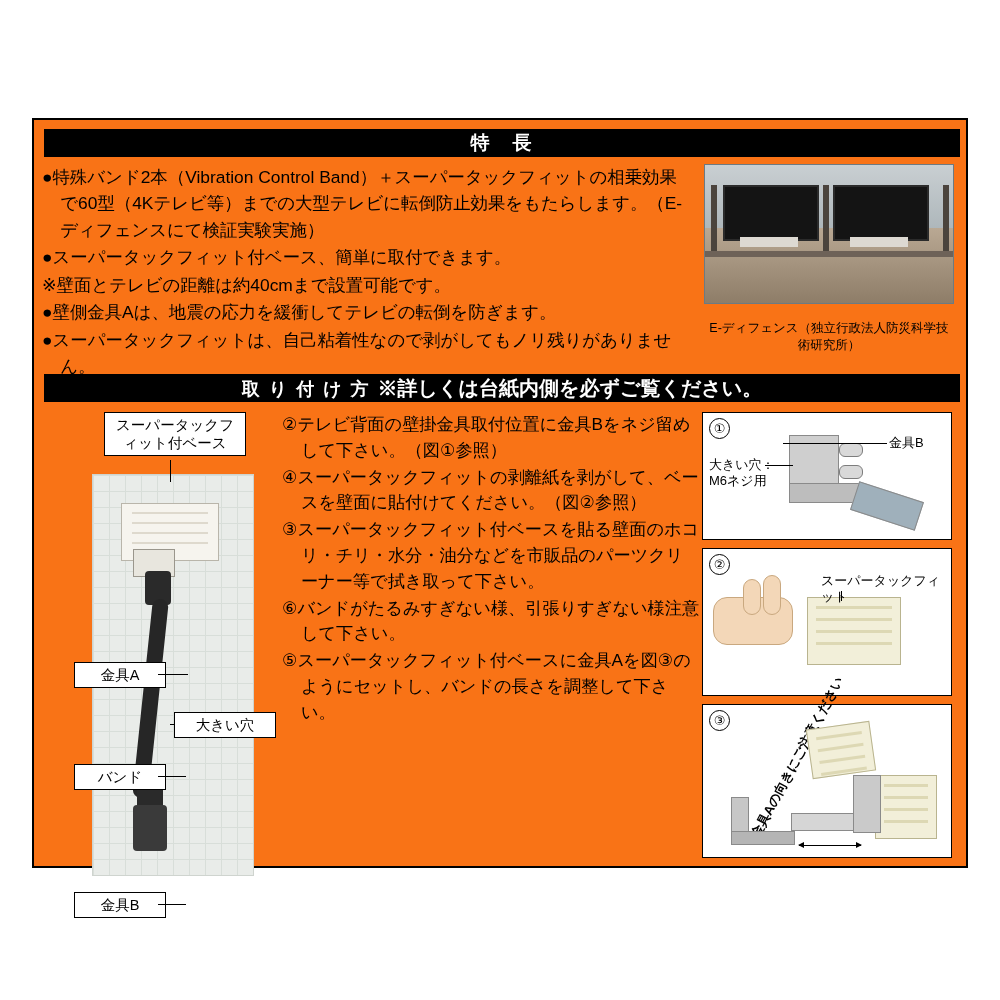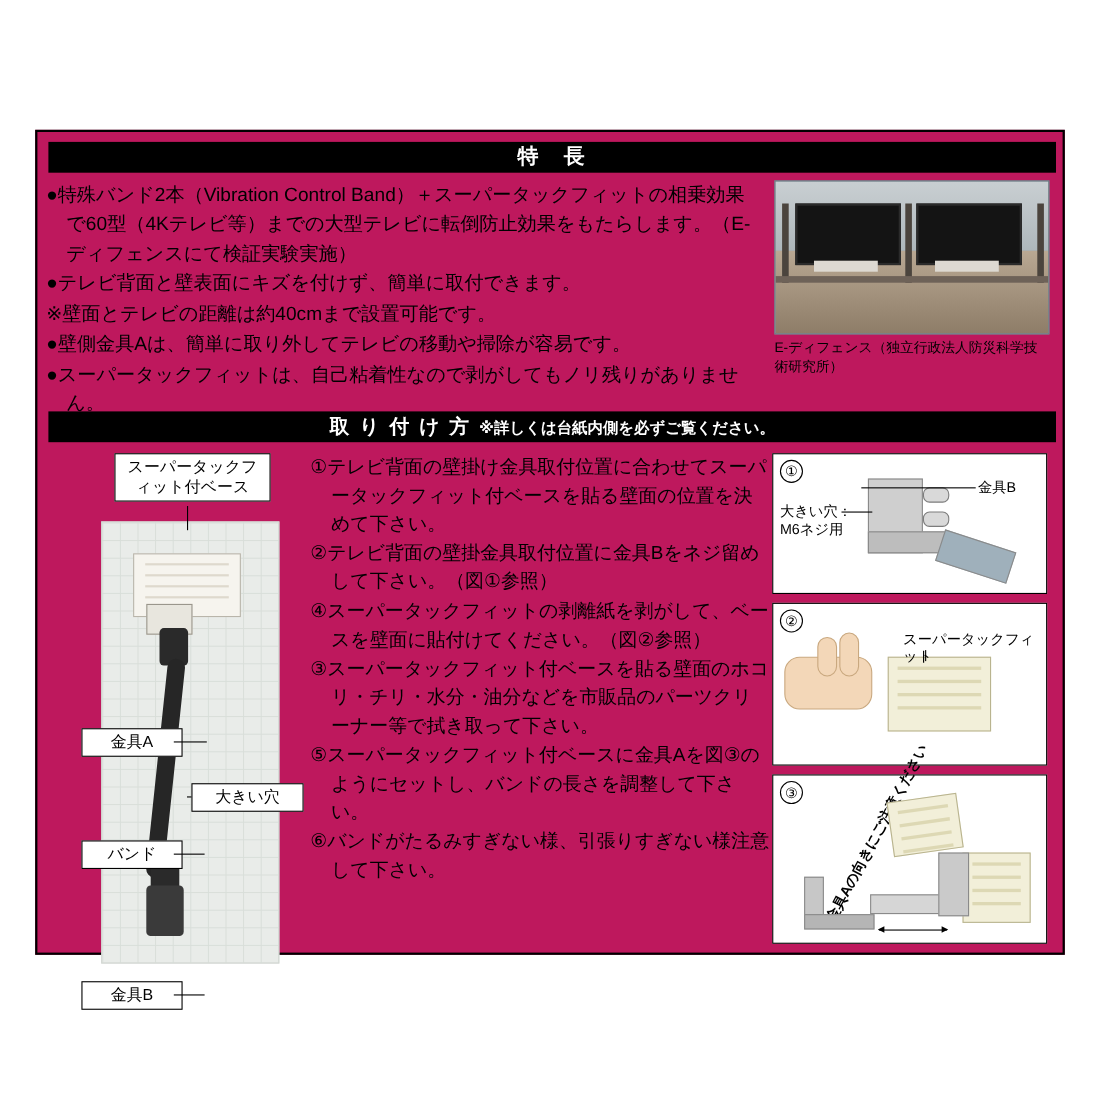--- a/index.html
+++ b/index.html
@@ -1,42 +1,42 @@
 <!DOCTYPE html>
 <html><head>
 <meta charset="utf-8">
 <style>
   html,body{margin:0;padding:0;background:#ffffff;}
   body{width:1000px;height:1000px;font-family:"Liberation Sans","DejaVu Sans",sans-serif;color:#000;}
   .page{position:relative;width:1000px;height:1000px;box-sizing:border-box;}
-  .sheet{position:absolute;left:32px;top:118px;width:936px;height:750px;border:2px solid #000;box-sizing:border-box;background:#be185d;}
+  .sheet{position:absolute;left:32px;top:118px;width:936px;height:750px;border:2px solid #000;box-sizing:border-box;background:#f97316;}
 
   
   .bar{background:#000;color:#fff;text-align:center;font-weight:bold;letter-spacing:2px;}
   .bar1{position:absolute;left:10px;top:9px;width:916px;height:28px;line-height:28px;font-size:19px;}
   .bar2{position:absolute;left:10px;top:254px;width:916px;height:28px;line-height:28px;font-size:18px;}
-  .bar2 .small{font-size:14px;letter-spacing:0;}
+  .bar2 .small{font-size:20px;letter-spacing:0;font-family:Liberation Serif, serif;}
 
   
   .features{position:absolute;left:8px;top:44px;width:650px;font-size:17.4px;line-height:1.52;}
   .features div{margin-bottom:1px;text-indent:-1.05em;padding-left:1.05em;}
   .photo{position:absolute;right:12px;top:44px;width:250px;}
   .photobox{width:250px;height:140px;background:#8d9aa2;position:relative;overflow:hidden;border:1px solid #6d7a82;box-sizing:border-box;}
   .pb-sky{position:absolute;left:0;top:0;width:100%;height:46%;background:linear-gradient(#c9cfd2,#aeb7bb);}
   .pb-floor{position:absolute;left:0;top:46%;width:100%;height:54%;background:linear-gradient(#b9a893,#8e7d68);}
   .tv{position:absolute;top:20px;width:92px;height:52px;background:#141414;border:2px solid #2b2b2b;}
   .tv.l{left:18px;}
   .tv.r{left:128px;}
   .stand{position:absolute;top:72px;width:58px;height:10px;background:#ddd9d2;}
   .stand.l{left:35px;}
   .stand.r{left:145px;}
   .rail{position:absolute;left:0;top:86px;width:100%;height:6px;background:#6e6258;}
   .post{position:absolute;top:20px;width:6px;height:72px;background:#4b443d;}
   .post.p1{left:6px;} .post.p2{left:118px;} .post.p3{left:238px;}
-  .photocap{margin-top:4px;font-size:12.5px;}
+  .photocap{margin-top:16px;font-size:12.5px;text-align:center;}
 
   
   .leftpanel{position:absolute;left:40px;top:292px;width:196px;}
   .lbl{background:#fff;border:1px solid #000;font-size:14.5px;text-align:center;padding:3px 4px;line-height:1.25;}
   .lbl-top{position:absolute;left:30px;top:0;width:132px;}
   .diagram{position:absolute;left:18px;top:62px;width:160px;height:400px;background:#e9ece9;border:1px solid #cfd4cf;
            background-image:linear-gradient(#d8ded9 1px,transparent 1px),linear-gradient(90deg,#d8ded9 1px,transparent 1px);
            background-size:16px 16px;}
   .base{position:absolute;left:28px;top:28px;width:96px;height:56px;background:#f6f4ee;border:1px solid #b9b5aa;}
   .base:after{content:"";position:absolute;left:10px;top:8px;width:76px;height:2px;background:#ded9cd;box-shadow:0 10px 0 #ded9cd,0 20px 0 #ded9cd,0 30px 0 #ded9cd;}
@@ -80,23 +80,23 @@
 </head>
 <body>
 
 <div class="page">
   <div class="sheet">
 
     <div class="bar bar1">特　長</div>
 
     <div class="features">
       <div>●特殊バンド2本（Vibration Control Band）＋スーパータックフィットの相乗効果で60型（4Kテレビ等）までの大型テレビに転倒防止効果をもたらします。（E-ディフェンスにて検証実験実施）</div>
-      <div>●テレビ背面と壁表面にキズを付けず、簡単に取付できます。</div>
+      <div>●スーパータックフィット付ベース、簡単に取付できます。</div>
       <div>※壁面とテレビの距離は約40cmまで設置可能です。</div>
-      <div>●壁側金具Aは、簡単に取り外してテレビの移動や掃除が容易です。</div>
+      <div>●壁側金具Aは、地震の応力を緩衝してテレビの転倒を防ぎます。</div>
       <div>●スーパータックフィットは、自己粘着性なので剥がしてもノリ残りがありません。</div>
     </div>
 
     <div class="photo">
       <div class="photobox">
         <div class="pb-sky"></div>
         <div class="pb-floor"></div>
         <div class="post p1"></div>
         <div class="post p2"></div>
         <div class="post p3"></div>
@@ -132,26 +132,25 @@
       <div class="lbl lbl-b">金具B</div>
 
       <div class="leader" style="left:96px;top:48px;width:1px;height:22px;"></div>
       <div class="leader" style="left:84px;top:262px;width:30px;"></div>
       <div class="leader" style="left:96px;top:312px;width:4px;"></div>
       <div class="leader" style="left:84px;top:364px;width:28px;"></div>
       <div class="leader" style="left:84px;top:492px;width:28px;"></div>
     </div>
 
     <div class="steps">
-      <div>①テレビ背面の壁掛け金具取付位置に合わせてスーパータックフィット付ベースを貼る壁面の位置を決めて下さい。</div>
       <div>②テレビ背面の壁掛金具取付位置に金具Bをネジ留めして下さい。（図①参照）</div>
       <div>④スーパータックフィットの剥離紙を剥がして、ベースを壁面に貼付けてください。（図②参照）</div>
       <div>③スーパータックフィット付ベースを貼る壁面のホコリ・チリ・水分・油分などを市販品のパーツクリーナー等で拭き取って下さい。</div>
+      <div>⑥バンドがたるみすぎない様、引張りすぎない様注意して下さい。</div>
       <div>⑤スーパータックフィット付ベースに金具Aを図③のようにセットし、バンドの長さを調整して下さい。</div>
-      <div>⑥バンドがたるみすぎない様、引張りすぎない様注意して下さい。</div>
     </div>
 
     <div class="figs">
 
       <div class="fig fig1">
         <div class="num">①</div>
         <div class="bracket" style="left:86px;top:22px;width:48px;height:66px;"></div>
         <div class="bracket" style="left:86px;top:70px;width:72px;height:18px;background:#bdbdbd;"></div>
         <div class="screw" style="left:136px;top:30px;"></div>
         <div class="screw" style="left:136px;top:52px;"></div>

